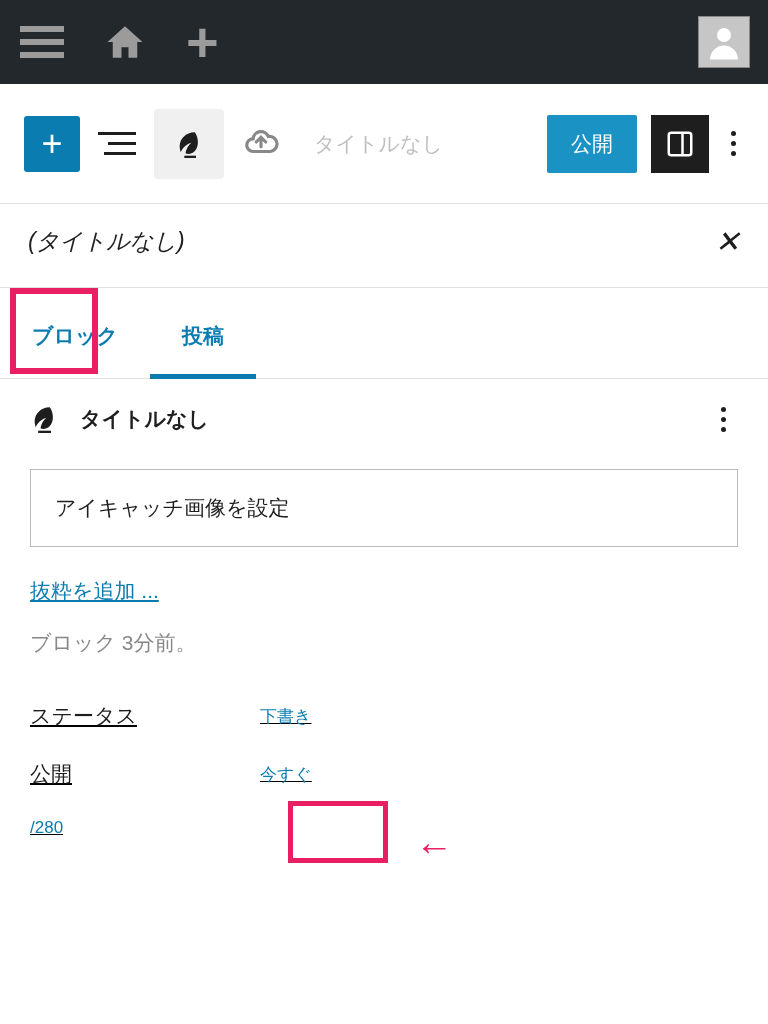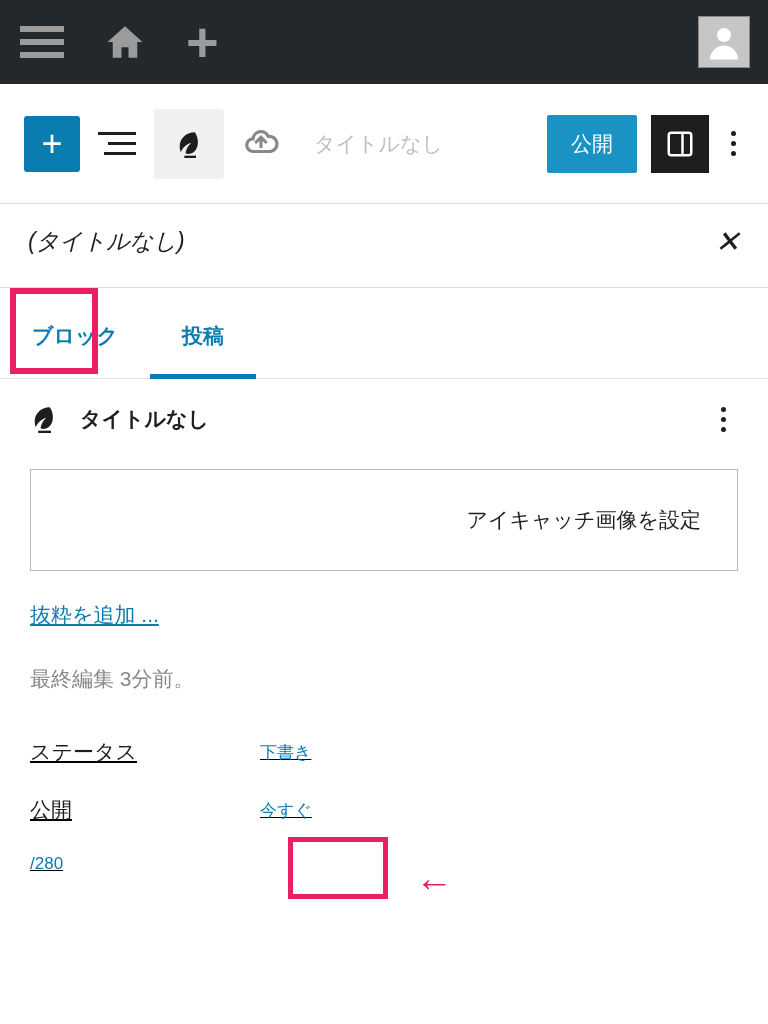--- a/index.html
+++ b/index.html
@@ -46,23 +46,23 @@
     .tab.active { border-bottom: 5px solid #0a7cb0; margin-bottom: -1px; }
     .highlight-box { position: absolute; top: -10px; left: 10px; width: 88px; height: 86px; border: 6px solid #e91e63; }
     
     
     .panel-content { padding: 26px 30px; }
     .panel-title-row { display: flex; align-items: center; gap: 22px; margin-bottom: 36px; }
     .panel-title-label { font-size: 21px; font-weight: 700; color: #1e1e1e; }
     .panel-more { margin-left: auto; display: flex; flex-direction: column; gap: 5px; padding-right: 12px; }
     .panel-more span { width: 5px; height: 5px; background: #1e1e1e; border-radius: 50%; }
     
-    .featured-box { border: 1px solid #bbb; padding: 36px; text-align: right; font-size: 21px; color: #1e1e1e; margin-bottom: 30px; }
+    .featured-box { border: 1px solid #bbb; padding: 24px; text-align: left; font-size: 21px; color: #1e1e1e; margin-bottom: 30px; }
     
-    .excerpt-link { color: #0a7cb0; text-decoration: underline; font-size: 21px; display: inline-block; margin-bottom: 36px; }
+    .excerpt-link { color: #0a7cb0; text-decoration: underline; font-size: 21px; display: inline-block; margin-bottom: 24px; }
     
     .last-edited { color: #888; font-size: 21px; margin-bottom: 30px; }
     
     .meta-row { display: flex; align-items: center; padding: 15px 0; position: relative; text-decoration: underline; }
     .meta-label { width: 230px; font-size: 21px; color: #1e1e1e; }
     .meta-value { font-size: 17px; color: #0a7cb0; }
     .link-highlight { position: absolute; left: 258px; top: -2px; width: 100px; height: 62px; border: 5px solid #e91e63; }
     .arrow { position: absolute; left: 385px; top: 18px; color: #e91e63; font-size: 38px; font-weight: bold; }
     .arrow::before { content: "←"; }
   </style>
@@ -151,21 +151,21 @@
         <span></span>
         <span></span>
         <span></span>
       </div>
   </div>
 
   <div class="featured-box">アイキャッチ画像を設定</div>
 
   <a class="excerpt-link">抜粋を追加 ...</a>
 
-  <div class="last-edited">最終編集 3分前。</div>
+  <div class="last-edited">ブロック 3分前。</div>
 
   <div class="meta-row">
     <div class="meta-label">ステータス</div>
     <div class="meta-value">下書き</div>
   </div>
   <div class="meta-row">
     <div class="meta-label">公開</div>
     <div class="meta-value">今すぐ</div>
   </div>
   <div class="meta-row">

